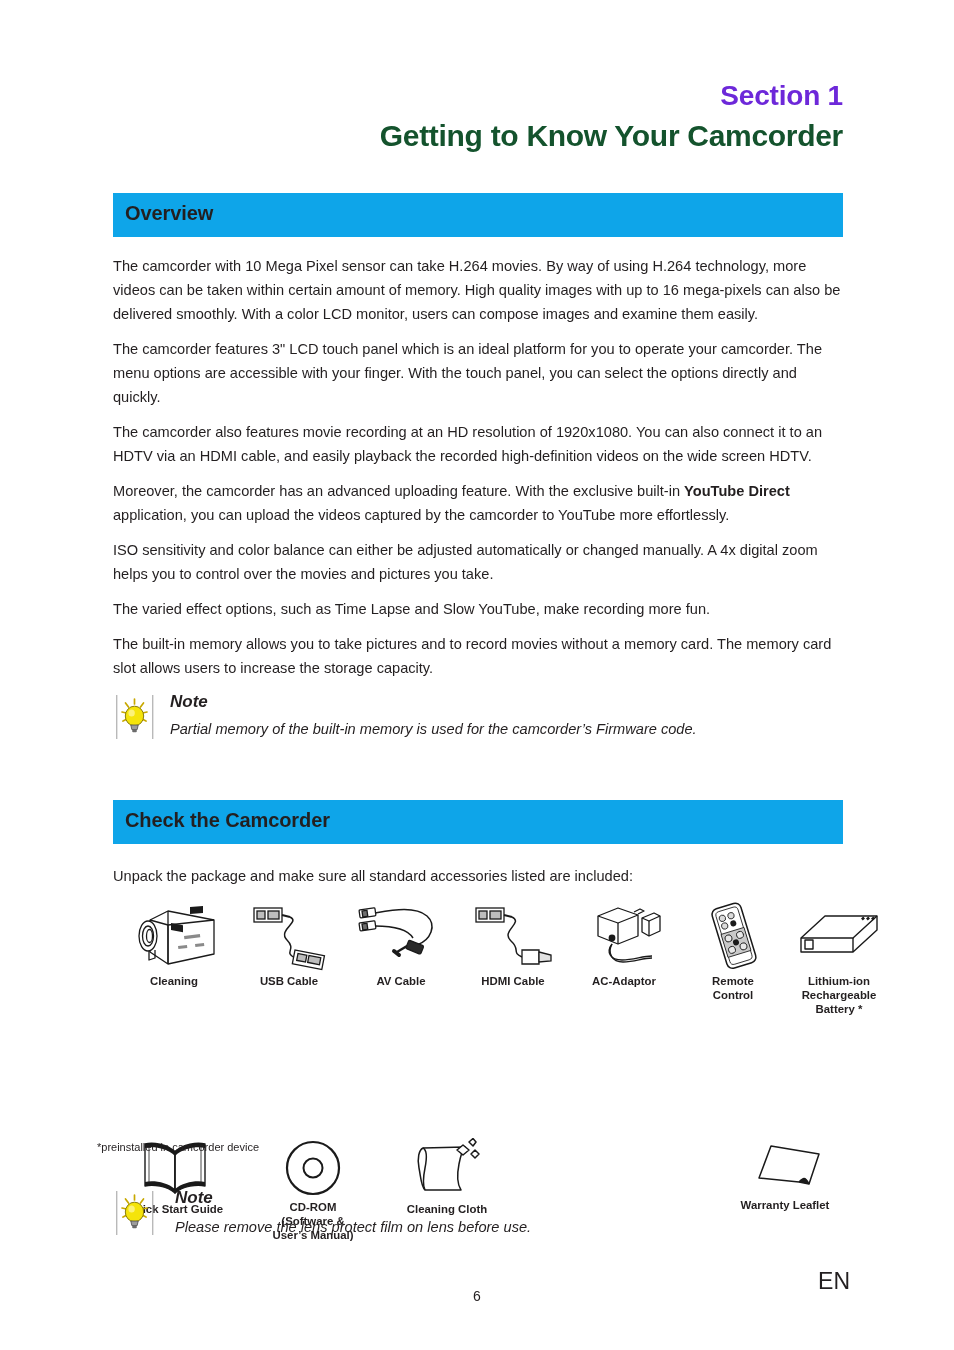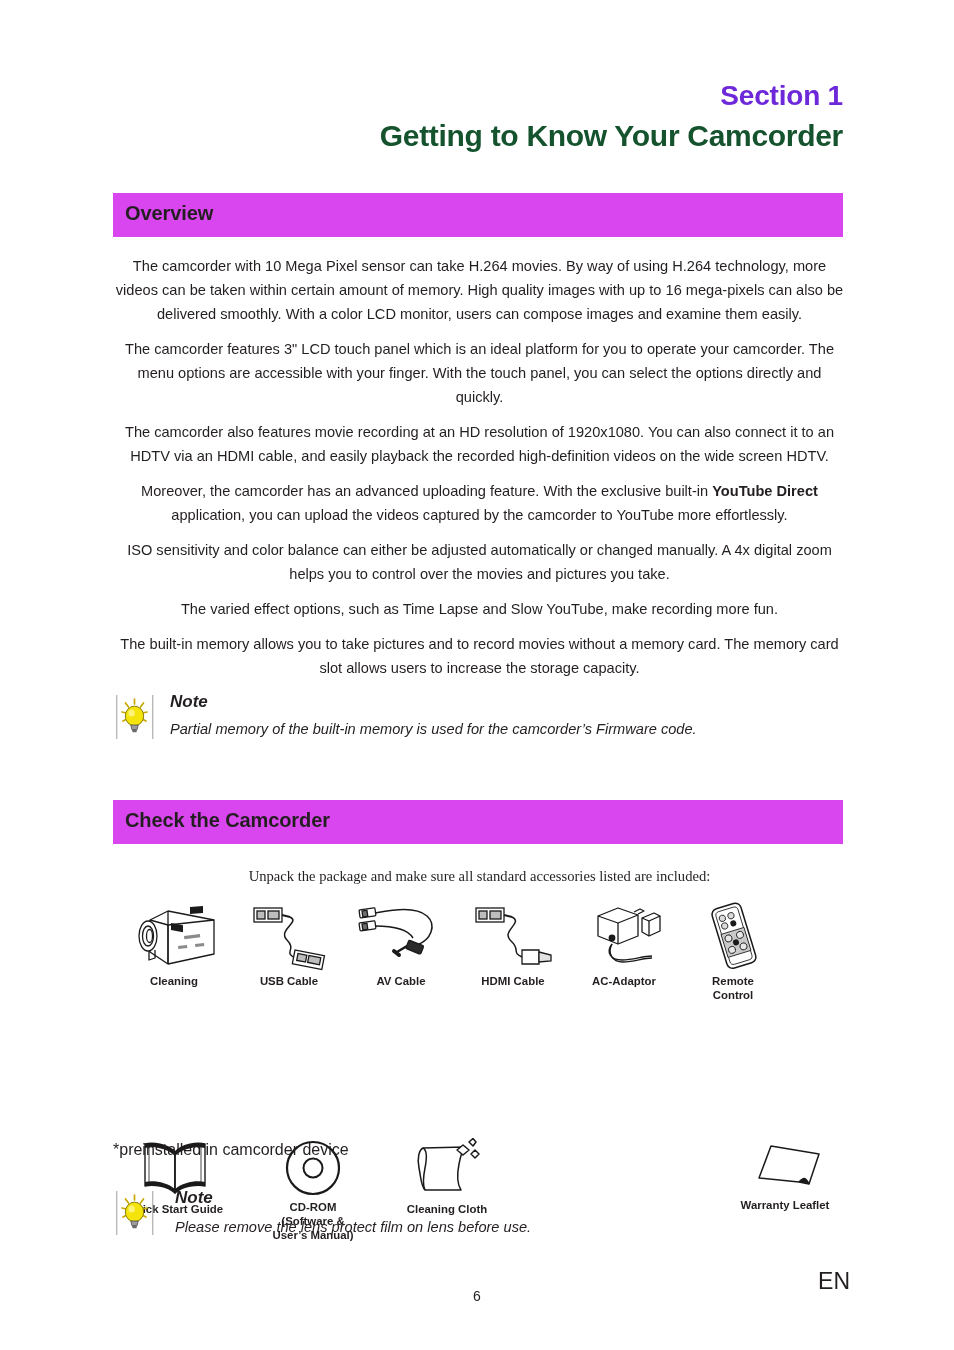--- a/index.html
+++ b/index.html
@@ -45,21 +45,21 @@
     margin-top: 2px;
     color: #14532d;
   }
 
   
   .band {
     position: absolute;
     left: 113px;
     width: 730px;
     height: 44px;
-    background: #d946ef;
+    background: #0ea5e9;
   }
   .band .band-text {
     position: absolute;
     left: 12px;
     top: 9px;
     font-size: 20px;
     font-weight: bold;
     letter-spacing: -0.1px;
     color: #231f20;
   }
@@ -70,26 +70,26 @@
   .body-col {
     position: absolute;
     left: 113px;
     width: 733px;
   }
   p.para {
     margin: 0 0 11px 0;
     font-size: 14.6px;
     line-height: 24px;
     color: #231f20;
-    text-align: center;
+    text-align: left;
   }
   p.para b { font-weight: bold; }
 
   #overview-text { top: 254px; }
-  #components-intro { top: 864px; font-family: Liberation Serif, serif; }
+  #components-intro { top: 864px; }
 
   
   .note {
     position: absolute;
     left: 113px;
     width: 733px;
   }
   #note-1 { top: 692px; }
   #note-2 { top: 1188px; }
 
@@ -147,23 +147,23 @@
     font-weight: bold;
     line-height: 14px;
     color: #231f20;
     white-space: pre-line;
     margin-top: 2px;
   }
 
   
   .footnote {
     position: absolute;
-    left: 113px;
+    left: 97px;
     top: 1141px;
-    font-size: 16px;
+    font-size: 11px;
     color: #231f20;
   }
 
   
   .footer-page {
     position: absolute;
     left: 0;
     top: 1288px;
     width: 954px;
     text-align: center;
@@ -341,20 +341,38 @@
             <circle cx="46" cy="37" r="3.4" fill="#e8e8e8" stroke="#1a1a1a" stroke-width="0.9"></circle>
             <circle cx="34" cy="49" r="3.4" fill="#e8e8e8" stroke="#1a1a1a" stroke-width="0.9"></circle>
             <circle cx="46" cy="49" r="3.4" fill="#e8e8e8" stroke="#1a1a1a" stroke-width="0.9"></circle>
             <circle cx="40" cy="43" r="3.0" fill="#1a1a1a"></circle>
           </g>
         </svg>
         <div class="comp-label">Remote
 Control</div>
       </div>
 
+      <div class="comp-item" style="left:660px; top:0px; width:132px;">
+        <svg class="comp-art" width="96" height="72" viewBox="0 0 96 72">
+          <g fill="none" stroke="#1a1a1a" stroke-width="1.4" stroke-linejoin="round">
+            <path d="M10 38 L34 16 L86 16 L86 30 L62 52 L10 52 Z" fill="#fff"></path>
+            <path d="M10 38 L62 38 L86 16"></path>
+            <path d="M62 38 L62 52"></path>
+            <rect x="14" y="40" width="8" height="9" fill="#fff"></rect>
+          </g>
+          <g fill="#1a1a1a">
+            <rect x="70" y="18.5" width="3" height="2.6" transform="rotate(-42 70 18.5)"></rect>
+            <rect x="75" y="18.5" width="3" height="2.6" transform="rotate(-42 75 18.5)"></rect>
+            <rect x="80" y="18.5" width="3" height="2.6" transform="rotate(-42 80 18.5)"></rect>
+          </g>
+        </svg>
+        <div class="comp-label">Lithium-ion
+Rechargeable
+Battery *</div>
+      </div>
 
     </div>
 
     <div class="comp-row" style="height:120px">
 
       <div class="comp-item" style="left:-5px; top:118px; width:134px;">
         <svg class="comp-art" width="92" height="62" viewBox="0 0 92 62">
           <g fill="none" stroke="#1a1a1a" stroke-width="1.4" stroke-linejoin="round">
             <path d="M46 14 C38 6, 24 4, 16 6 L16 48 C24 46, 38 48, 46 55 Z" fill="#fff"></path>
             <path d="M46 14 C54 6, 68 4, 76 6 L76 48 C68 46, 54 48, 46 55 Z" fill="#fff"></path>

